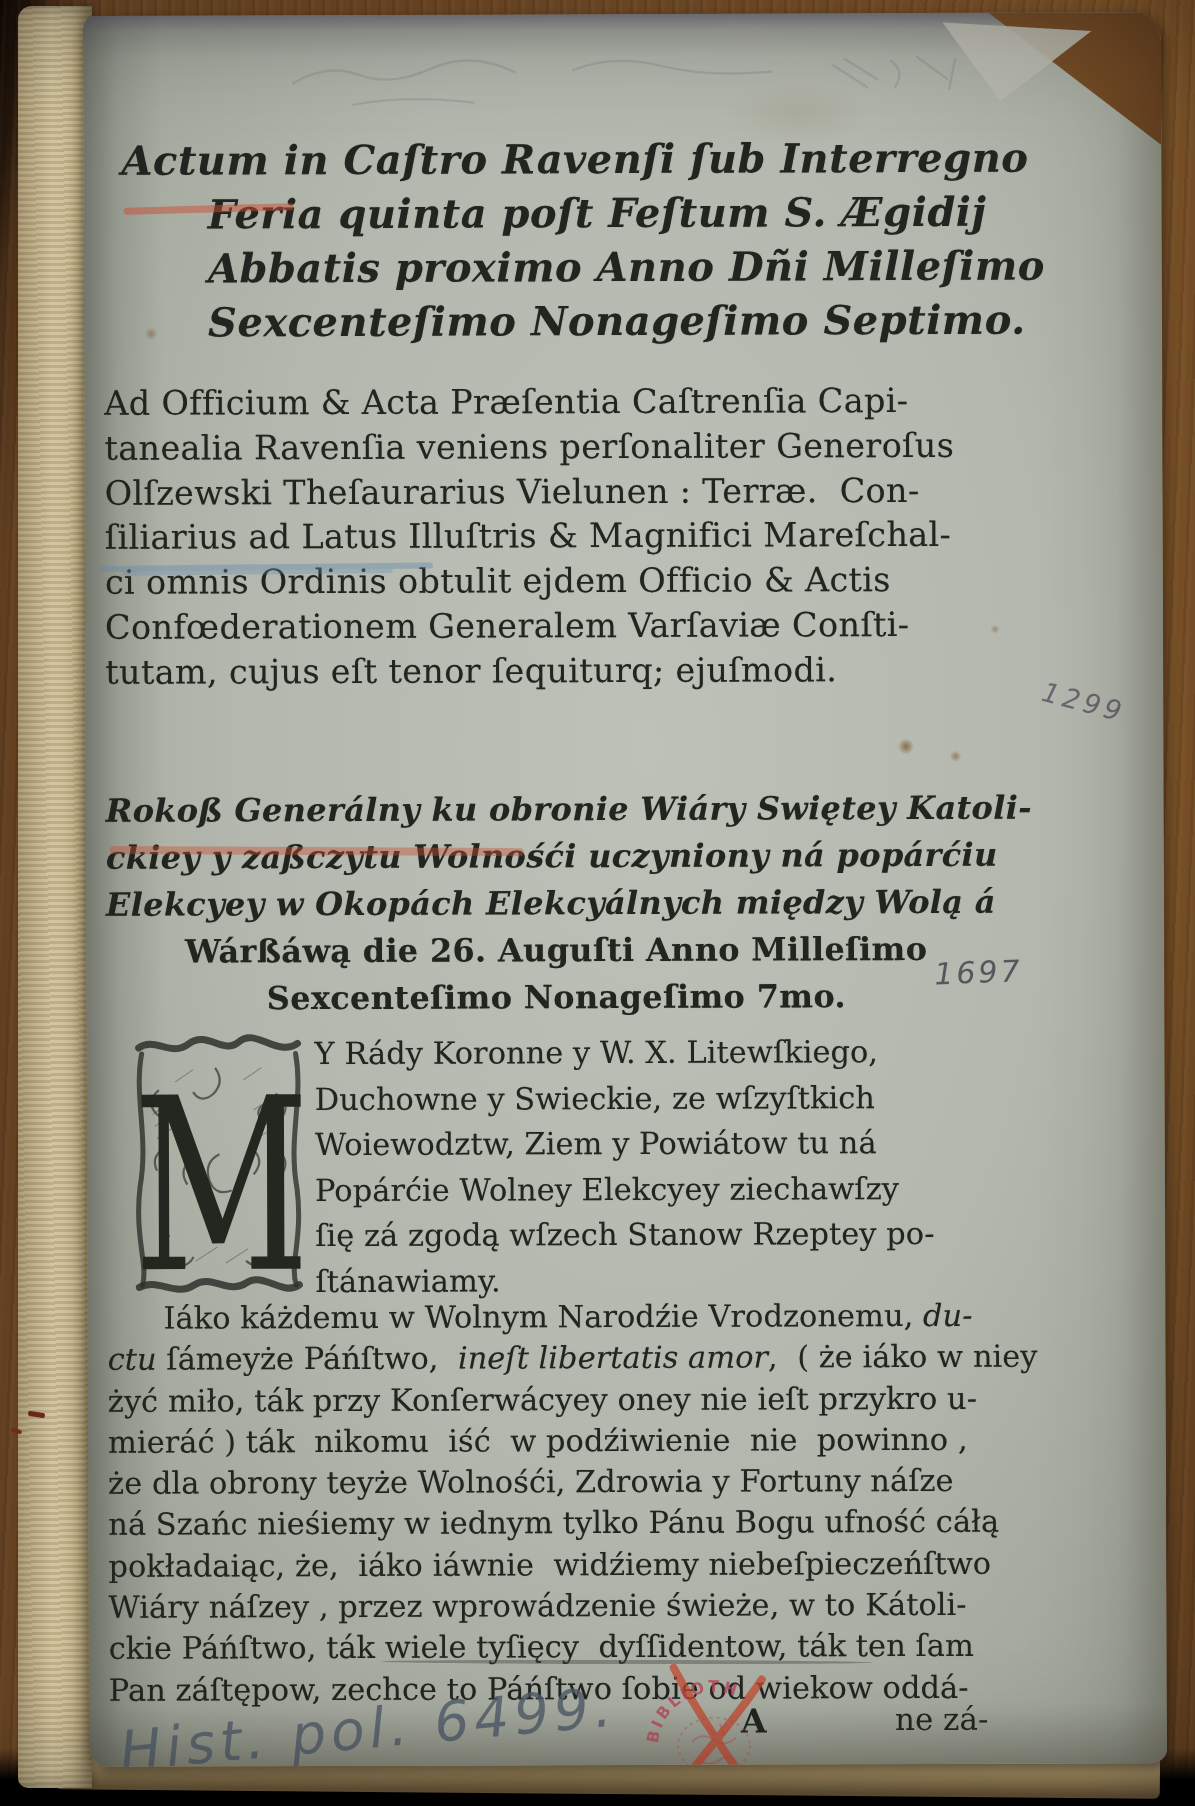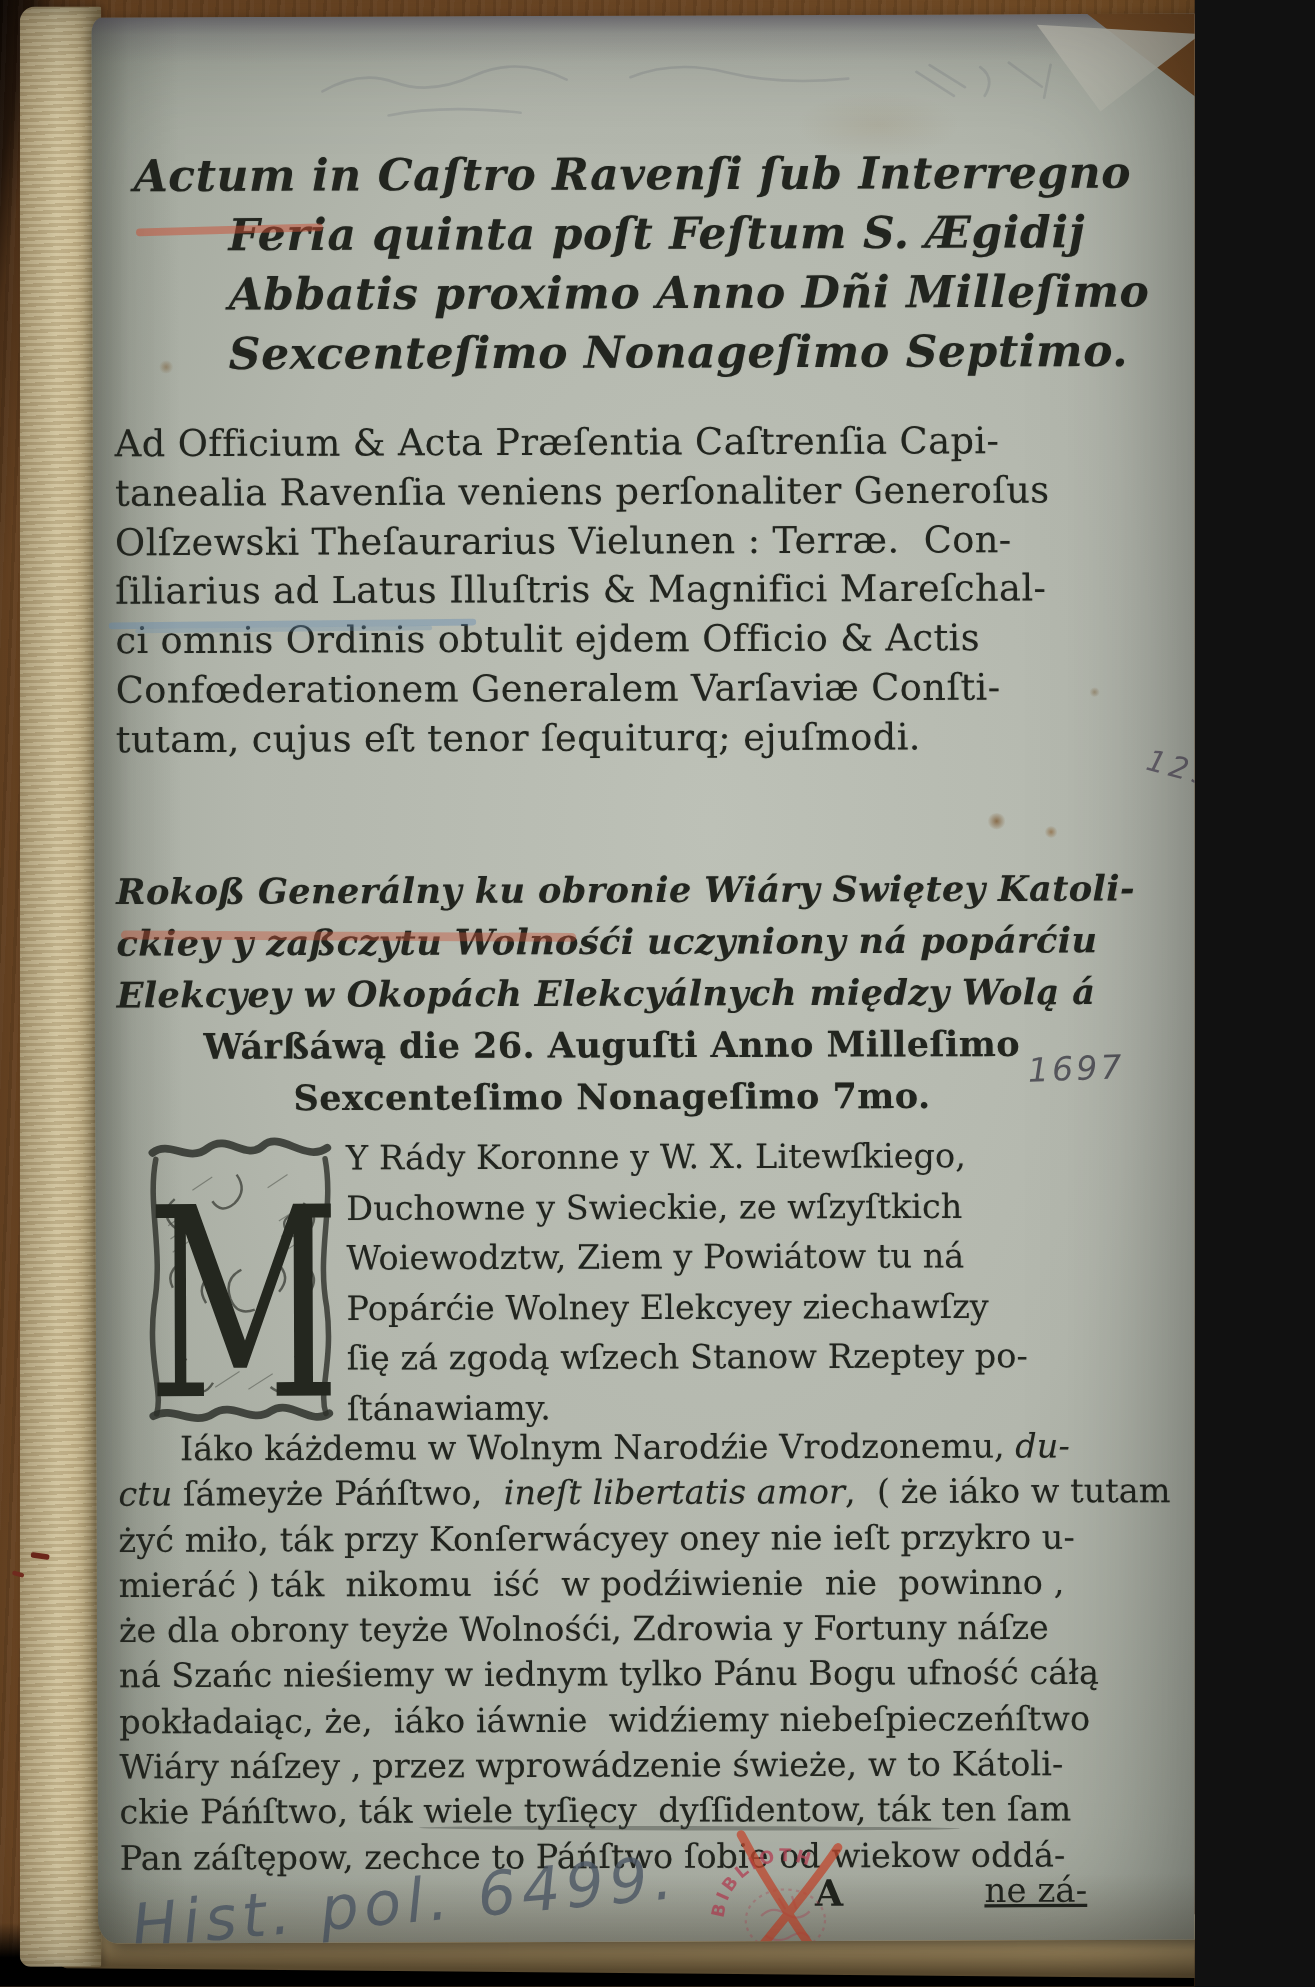--- a/index.html
+++ b/index.html
@@ -1,16 +1,16 @@
 <!DOCTYPE html>
 <html><head>
 <meta charset="utf-8">
 <style>
   html,body{margin:0;padding:0;background:#111;}
-  .scene{position:relative;width:1086px;height:1806px;overflow:hidden;
+  .scene{position:relative;width:1195px;height:1806px;overflow:hidden;
     background:linear-gradient(100deg,#140c06 0%,#2c1b0e 2%,#5d3b1e 3.5%,#7a4f28 7%,#87592e 45%,#93622f 88%,#6f4723 100%);
     font-family:"DejaVu Serif",serif;}
   .scene::after{content:"";position:absolute;inset:0;pointer-events:none;
     box-shadow:inset 0 0 140px rgba(0,0,0,.45);}
   .grain{position:absolute;inset:0;
     background:repeating-linear-gradient(92deg,rgba(0,0,0,.08) 0 3px,rgba(255,255,255,.03) 3px 7px,rgba(0,0,0,0) 7px 14px);}
   .table-shadow{position:absolute;left:0;top:1748px;width:100%;height:58px;
     background:linear-gradient(180deg,rgba(0,0,0,0),#000 55%);}
   .underpages{position:absolute;left:55px;top:1736px;width:1105px;height:58px;
     background:linear-gradient(180deg,#d4c298,#b29a6c 55%,#6d5a3a 95%);
@@ -65,21 +65,21 @@
   .para1{position:absolute;left:228px;top:1016px;width:706px;
     font-size:30.5px;line-height:45.5px;text-shadow:0 0 1px rgba(30,32,28,.3);}
   .para2{position:absolute;left:20px;top:1282px;width:922px;
     font-size:30.5px;line-height:41.3px;text-shadow:0 0 1px rgba(30,32,28,.3);}
   .para2 .indent{padding-left:56px;}
   .it{font-style:italic;}
   .initial-block{position:absolute;left:48px;top:1018px;width:168px;height:268px;}
 
   .sigline{position:absolute;left:0;top:1688px;width:100%;height:40px;font-size:33px;}
   .sig-a{position:absolute;left:652px;font-weight:600;}
-  .catchword{position:absolute;left:806px;font-size:31px;text-decoration:underline;}
+  .catchword{position:absolute;left:806px;font-size:31px;}
 
   .ul{position:absolute;}
   .ul.red1{left:40px;top:190px;width:170px;height:7px;background:rgba(201,78,52,.5);border-radius:5px;transform:rotate(-1.4deg);}
   .ul.red2{left:24px;top:832px;width:414px;height:8px;background:rgba(198,80,55,.42);border-radius:6px;transform:rotate(.5deg);}
   .ul.blue{left:14px;top:549px;width:334px;height:6px;background:rgba(101,138,176,.42);border-radius:4px;transform:rotate(-.4deg);}
   .ul.blue::after{content:"";position:absolute;left:24px;top:6px;width:270px;height:4px;background:rgba(101,138,176,.3);border-radius:4px;}
   .ul.pencil{left:292px;top:1646px;width:492px;height:4px;background:rgba(62,66,62,.42);border-radius:50%;transform:rotate(.3deg);}
 
   .hand{font-family:"DejaVu Sans",sans-serif;font-style:italic;}
   .num1299{position:absolute;left:956px;top:674px;font-size:27px;color:#5d5766;opacity:.85;letter-spacing:4px;transform:rotate(15deg);}
@@ -181,21 +181,21 @@
       <div class="line">Y Rády Koronne y W. X. Litewſkiego,</div>
       <div class="line">Duchowne y Swieckie, ze wſzyſtkich</div>
       <div class="line">Woiewodztw, Ziem y Powiátow tu ná</div>
       <div class="line">Popárćie Wolney Elekcyey ziechawſzy</div>
       <div class="line">ſię zá zgodą wſzech Stanow Rzeptey po-</div>
       <div class="line">ſtánawiamy.</div>
     </div>
 
     <div class="para2">
       <div class="line indent"><span>Iáko káżdemu w Wolnym Narodźie Vrodzonemu, </span><span class="it">du-</span></div>
-      <div class="line"><span class="it">ctu</span><span> ſámeyże Páńſtwo,  </span><span class="it">ineſt libertatis amor</span><span>,  ( że iáko w tutam</span></div>
+      <div class="line"><span class="it">ctu</span><span> ſámeyże Páńſtwo,  </span><span class="it">ineſt libertatis amor</span><span>,  ( że iáko w niey</span></div>
       <div class="line">żyć miło, ták przy Konſerwácyey oney nie ieſt przykro u-</div>
       <div class="line">mieráć ) ták  nikomu  iść  w podźiwienie  nie  powinno ,</div>
       <div class="line">że dla obrony teyże Wolnośći, Zdrowia y Fortuny náſze</div>
       <div class="line">ná Szańc nieśiemy w iednym tylko Pánu Bogu ufność cáłą</div>
       <div class="line">pokładaiąc, że,  iáko iáwnie  widźiemy niebeſpieczeńſtwo</div>
       <div class="line">Wiáry náſzey , przez wprowádzenie świeże, w to Kátoli-</div>
       <div class="line">ckie Páńſtwo, ták wiele tyſięcy  dyſſidentow, ták ten ſam</div>
       <div class="line">Pan záſtępow, zechce to Páńſtwo ſobie od wiekow oddá-</div>
     </div>
     <div class="ul pencil"></div>

